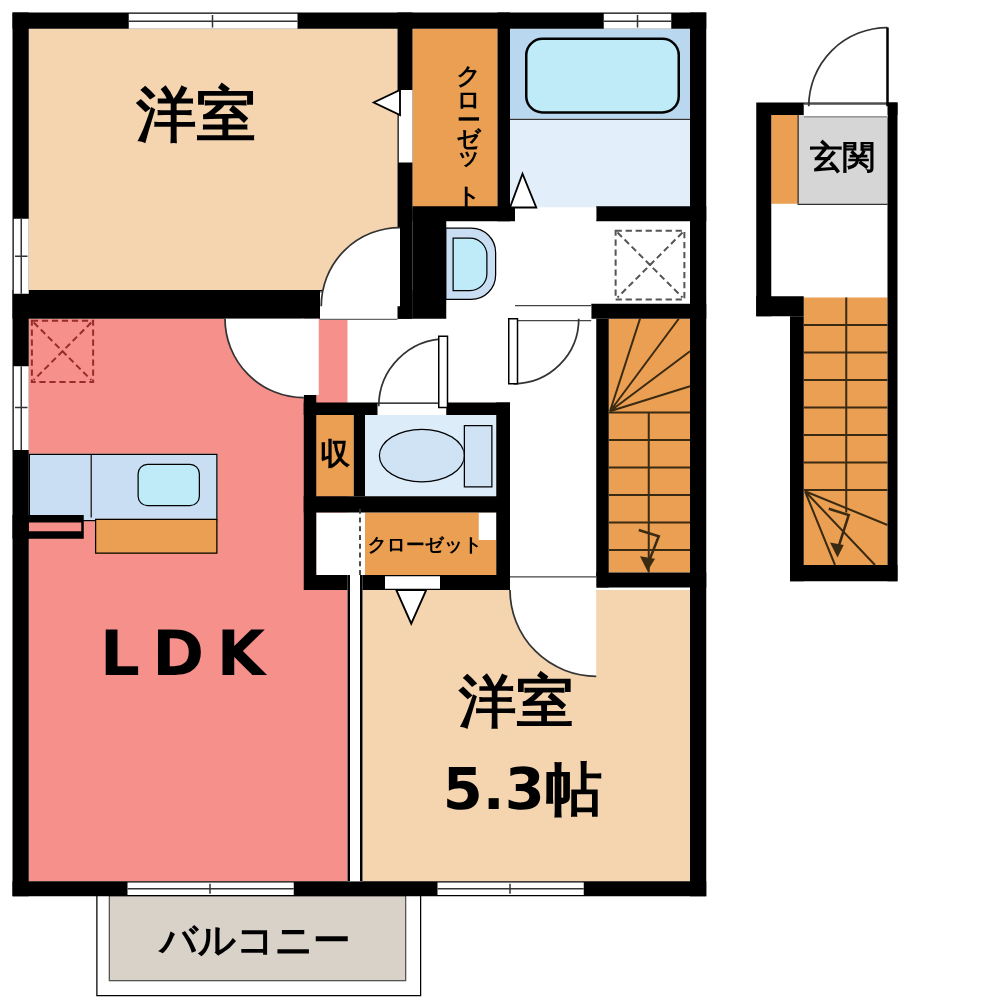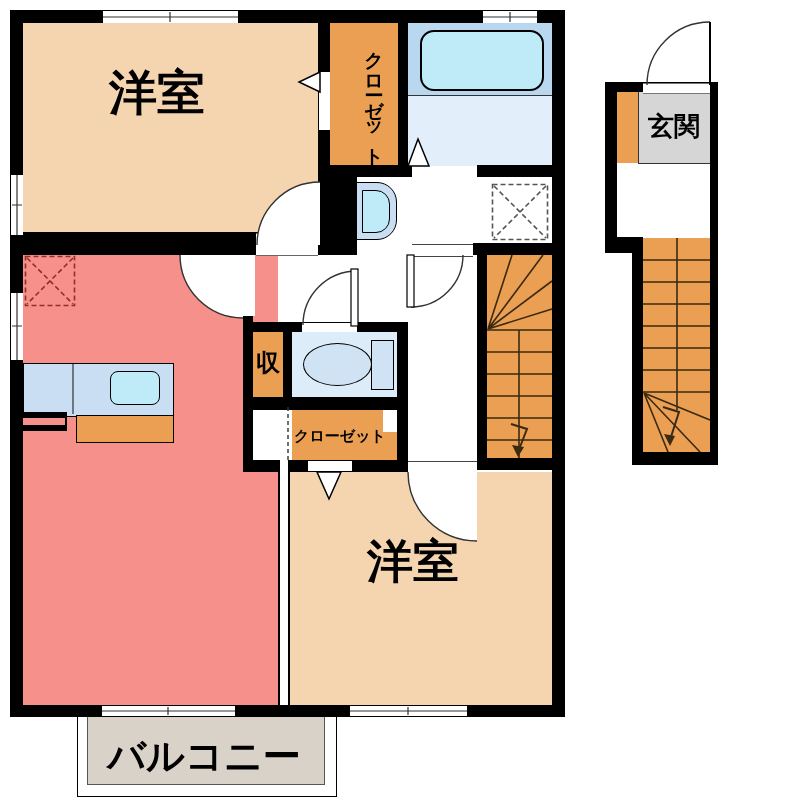--- a/index.html
+++ b/index.html
@@ -145,20 +145,22 @@
       <path d="M17,175 V235 M12,205 H22"></path>
       <path d="M17,293 V360 M12,326 H22"></path>
       <path d="M102,711 H235 M168,707 V715"></path>
       <path d="M350,711 H467 M408,707 V715"></path>
     </g>
 
     <path d="M73,364 V414" stroke="#333" stroke-width="1.2"></path>
   </svg>
 
   <div class="lbl" style="left:57px;top:66px;width:200px;font-size:48px;">洋室</div>
+  <div class="lbl" style="left:51px;top:496px;width:200px;font-size:50px;letter-spacing:10px;">LDK</div>
   <div class="lbl" style="left:313px;top:536px;width:200px;font-size:46px;">洋室</div>
+  <div class="lbl" style="left:318px;top:606px;width:200px;font-size:46px;">5.3帖</div>
   <div class="lbl vert" style="left:341px;top:30px;width:44px;height:136px;font-size:19px;">クローゼット</div>
   <div class="lbl" style="left:290px;top:428px;width:100px;font-size:15px;">クローゼット</div>
   <div class="lbl" style="left:252px;top:350px;width:32px;font-size:24px;">収</div>
   <div class="lbl" style="left:634px;top:112px;width:80px;font-size:26px;">玄関</div>
-  <div class="lbl" style="left:104px;top:736px;width:200px;font-size:38px;">バルコニー</div>
+  <div class="lbl" style="left:104px;top:736px;width:200px;font-size:30px;">バルコニー</div>
 
 </div>
 
 </body></html>

